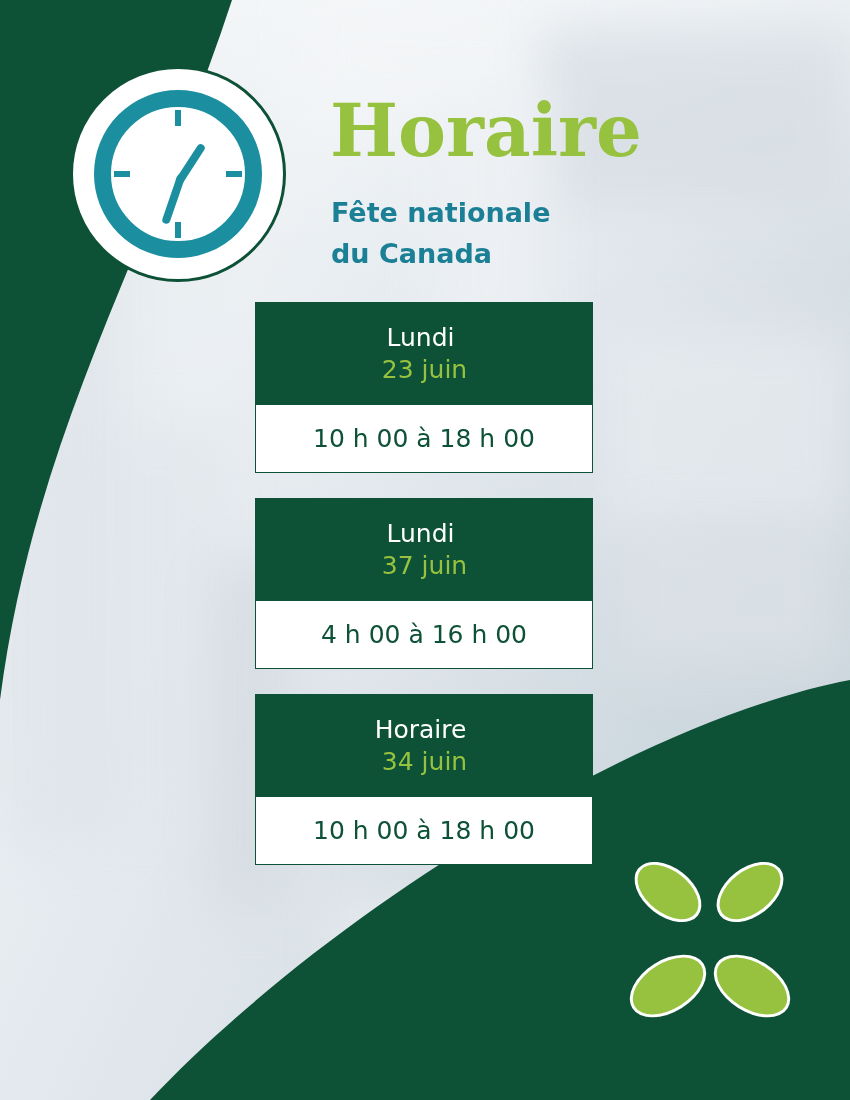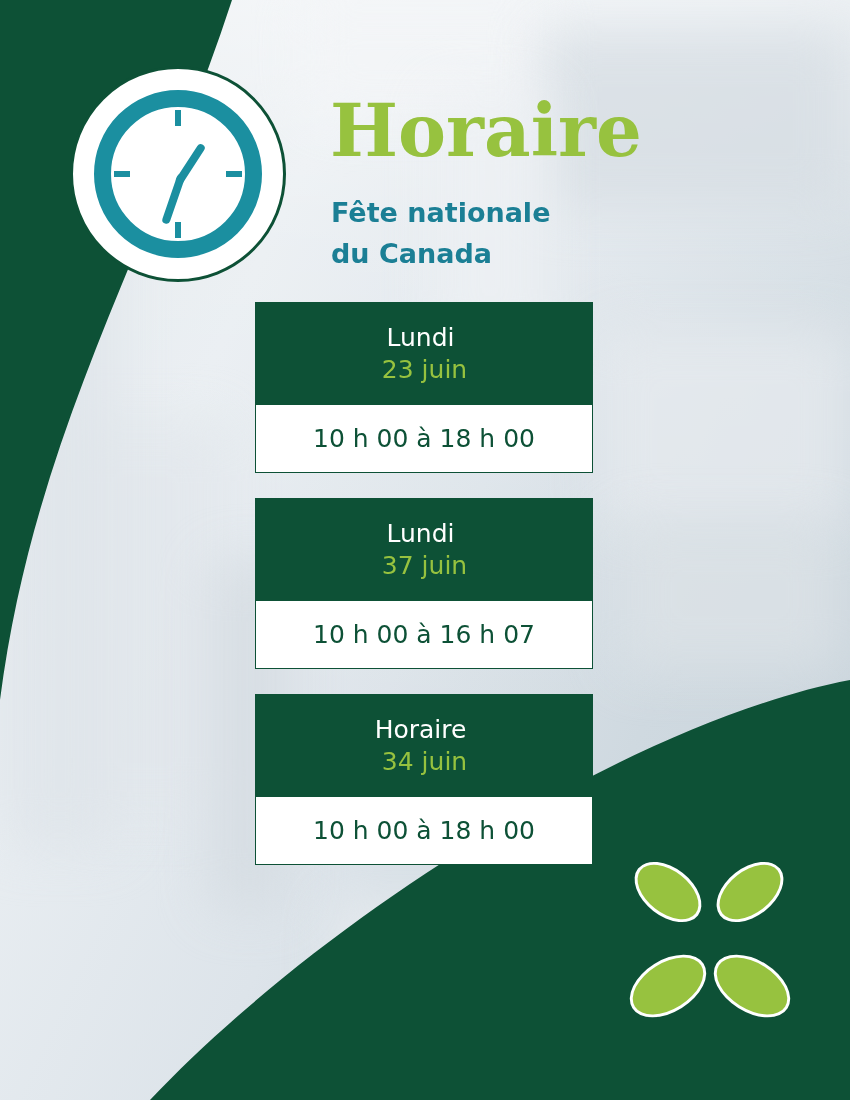--- a/index.html
+++ b/index.html
@@ -241,21 +241,21 @@
         <div class="card-date">23 juin</div>
       </div>
       <div class="card-hours">10 h 00 à 18 h 00</div>
     </div>
 
     <div class="card">
       <div class="card-head">
         <div class="card-day">Lundi</div>
         <div class="card-date">37 juin</div>
       </div>
-      <div class="card-hours">10 h 00 à 16 h 07</div>
+      <div class="card-hours">4 h 00 à 16 h 00</div>
     </div>
 
     <div class="card">
       <div class="card-head">
         <div class="card-day">Horaire</div>
         <div class="card-date">34 juin</div>
       </div>
       <div class="card-hours">10 h 00 à 18 h 00</div>
     </div>
 

